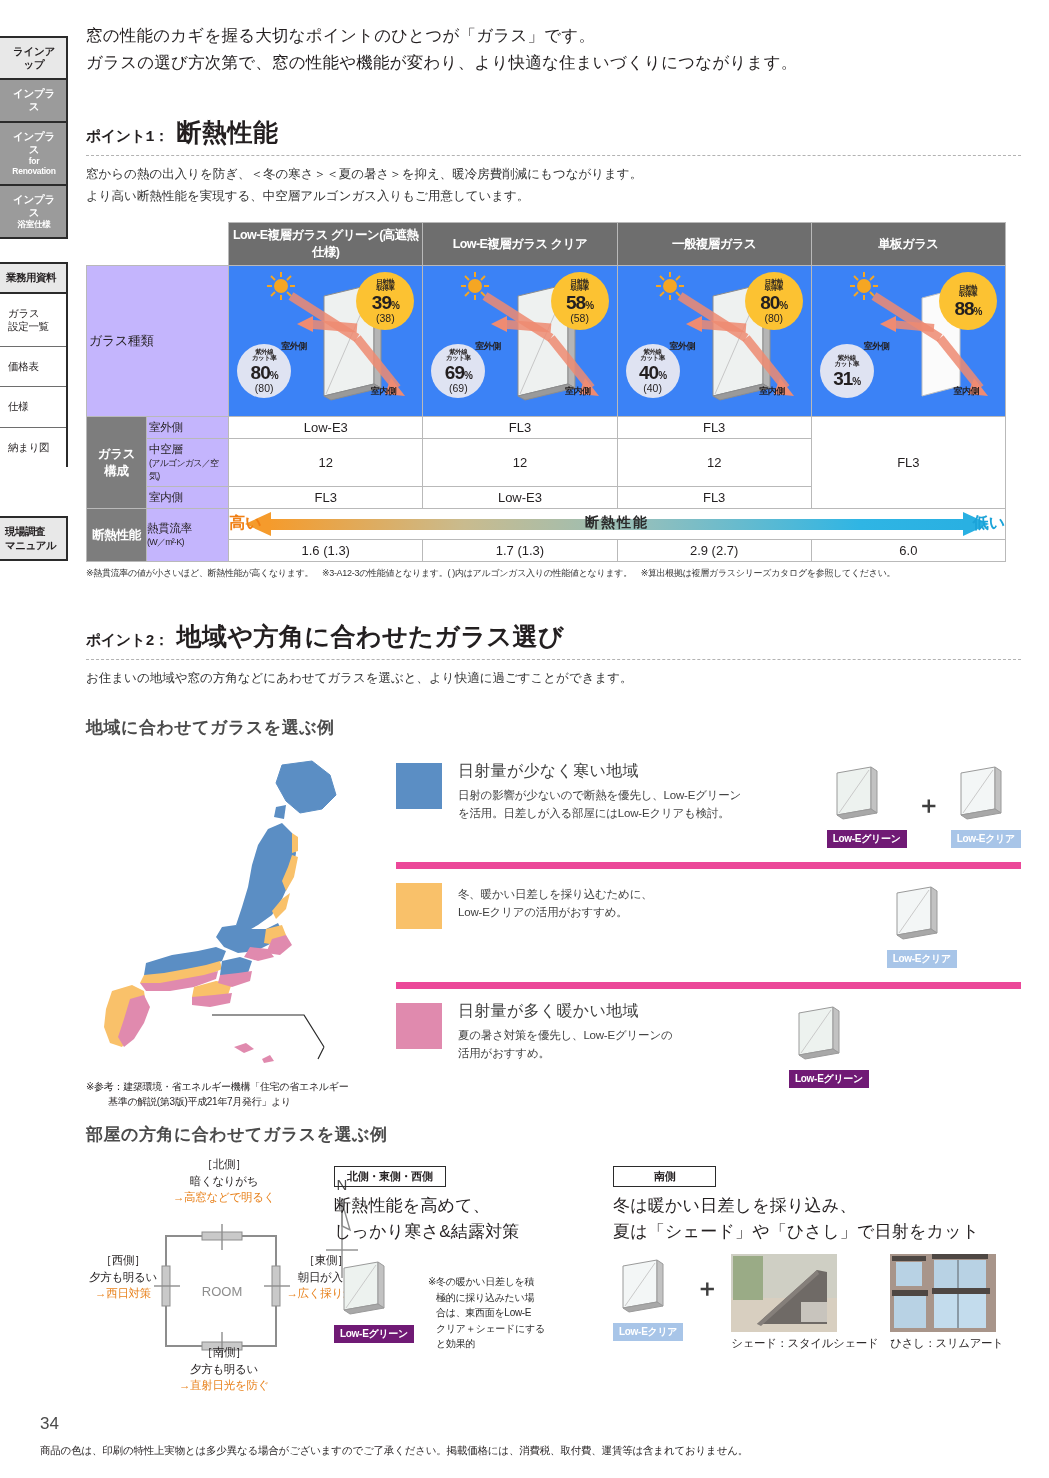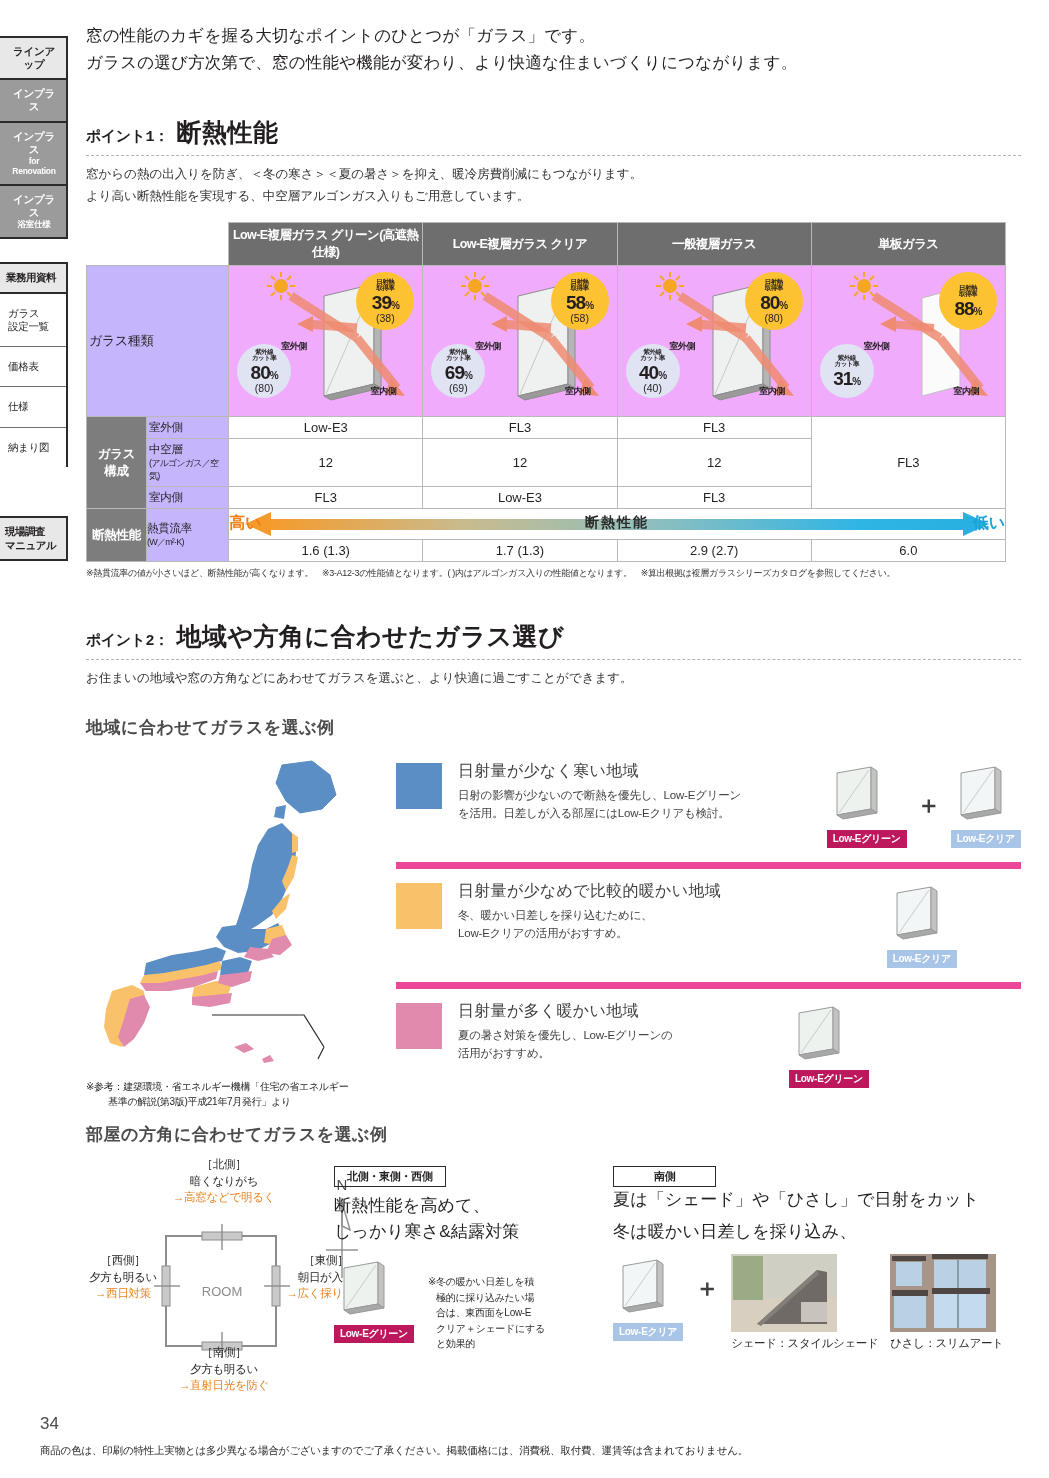--- a/index.html
+++ b/index.html
@@ -53,21 +53,21 @@
   .point-desc { font-size:12.5px; line-height:1.75; margin-top:8px; color:#333; }
 
   
   table.spec { border-collapse:collapse; width:920px; margin-top:14px; table-layout:fixed; }
   table.spec td, table.spec th { border:1px solid #b9b9b9; }
   .col-head { background:#6e6e6e; color:#fff; font-size:12.5px; font-weight:bold; text-align:center; padding:4px 2px; letter-spacing:-0.6px; }
   .rowlabel { background:#7d7d7d; color:#fff; font-size:12.5px; font-weight:bold; text-align:center; letter-spacing:-0.3px; }
   .sublabel { background:#c4b5fd; font-size:11.5px; padding:3px 2px; letter-spacing:-0.3px; }
   .sublabel .u { font-size:9px; display:block; letter-spacing:-0.8px; }
   .valcell { text-align:center; font-size:13px; padding:3px 2px; }
-  .diagram-cell { height:150px; background:#f0abfc; padding:0; position:relative; }
+  .diagram-cell { height:150px; background:#3b82f6; padding:0; position:relative; }
 
   
   .glass-diagram { position:relative; width:100%; height:150px; }
   .badge {
     position:absolute; border-radius:50%; display:flex; flex-direction:column;
     align-items:center; justify-content:center; text-align:center; line-height:1;
   }
   .badge-y { background:#fcc232; width:58px; height:58px; right:8px; top:6px; }
   .badge-b { background:#dfe3f2; width:54px; height:54px; left:8px; bottom:18px; }
   .badge .cap { font-size:6.5px; font-weight:bold; letter-spacing:-0.5px; margin-bottom:1px; }
@@ -108,21 +108,21 @@
   .region-text { flex:1; }
   .region-title { font-size:16px; color:#3f3f3f; letter-spacing:0.3px; }
   .region-body { font-size:11.5px; color:#3f3f3f; line-height:1.55; margin-top:5px; letter-spacing:-0.2px; }
   .region-glass { display:flex; align-items:center; gap:10px; margin-left:12px; }
 
   .glass-pane { position:relative; width:62px; height:62px; }
   .pane-tag {
     display:block; text-align:center; font-size:10px; font-weight:bold; color:#fff;
     padding:2px 6px; margin-top:3px; letter-spacing:-0.3px; white-space:nowrap;
   }
-  .tag-green { background:#be185d; }
+  .tag-green { background:#701a75; }
   .tag-blue { background:#a8c5e8; }
   .plus { font-size:24px; font-weight:bold; color:#3f3f3f; }
 
   
   .dir-head { font-size:17px; font-weight:bold; color:#4b4b4b; margin-top:6px; letter-spacing:0.5px; }
   .dir-wrap { position:relative; margin-top:8px; height:238px; }
 
   .room-diagram { position:absolute; left:8px; top:4px; width:300px; height:230px; }
   .dirlabel { position:absolute; text-align:center; font-size:11.5px; line-height:1.45; letter-spacing:-0.3px; }
   .dirlabel .act { color:#e8831f; }
@@ -521,21 +521,20 @@
               <line x1="12" y1="52" x2="42" y2="9" stroke="#c9c9c9"></line>
             </svg>
             <span class="pane-tag tag-blue">Low-Eクリア</span>
           </div>
         </div>
       </div>
 
       <div class="region-row">
         <div class="swatch" style="background:#f9c16a"></div>
         <div class="region-text">
-          <div class="region-title">日射量が少なめで比較的暖かい地域</div>
           <div class="region-body">
             <div>冬、暖かい日差しを採り込むために、</div>
             <div>Low-Eクリアの活用がおすすめ。</div>
           </div>
         </div>
         <div class="region-glass" style="margin-right:64px">
           <div>
             <svg class="glass-pane" viewBox="0 0 62 62">
               <polygon points="10,12 44,6 44,48 10,54" fill="#f3f6f6" stroke="#9a9a9a"></polygon>
               <polygon points="44,6 50,10 50,52 44,48" fill="#c2c2c2" stroke="#9a9a9a"></polygon>
@@ -638,22 +637,22 @@
           <div style="padding-left:8px">極的に採り込みたい場</div>
           <div style="padding-left:8px">合は、東西面をLow-E</div>
           <div style="padding-left:8px">クリア＋シェードにする</div>
           <div style="padding-left:8px">と効果的</div>
         </div>
       </div>
     </div>
 
     <div class="dir-col c3">
       <span class="dir-tag wide">南側</span>
+      <div class="dir-line">冬は暖かい日差しを採り込み、</div>
       <div class="dir-line" style="margin-top:0">夏は「シェード」や「ひさし」で日射をカット</div>
-      <div class="dir-line">冬は暖かい日差しを採り込み、</div>
 
       <div style="display:flex; gap:12px; margin-top:10px; align-items:flex-start">
         <div>
           <svg class="glass-pane" viewBox="0 0 62 62">
             <polygon points="10,12 44,6 44,48 10,54" fill="#f3f6f6" stroke="#9a9a9a"></polygon>
             <polygon points="44,6 50,10 50,52 44,48" fill="#c2c2c2" stroke="#9a9a9a"></polygon>
             <polygon points="10,54 44,48 50,52 16,58" fill="#a8a8a8" stroke="#9a9a9a"></polygon>
             <line x1="12" y1="52" x2="42" y2="9" stroke="#c9c9c9"></line>
           </svg>
           <span class="pane-tag tag-blue">Low-Eクリア</span>

